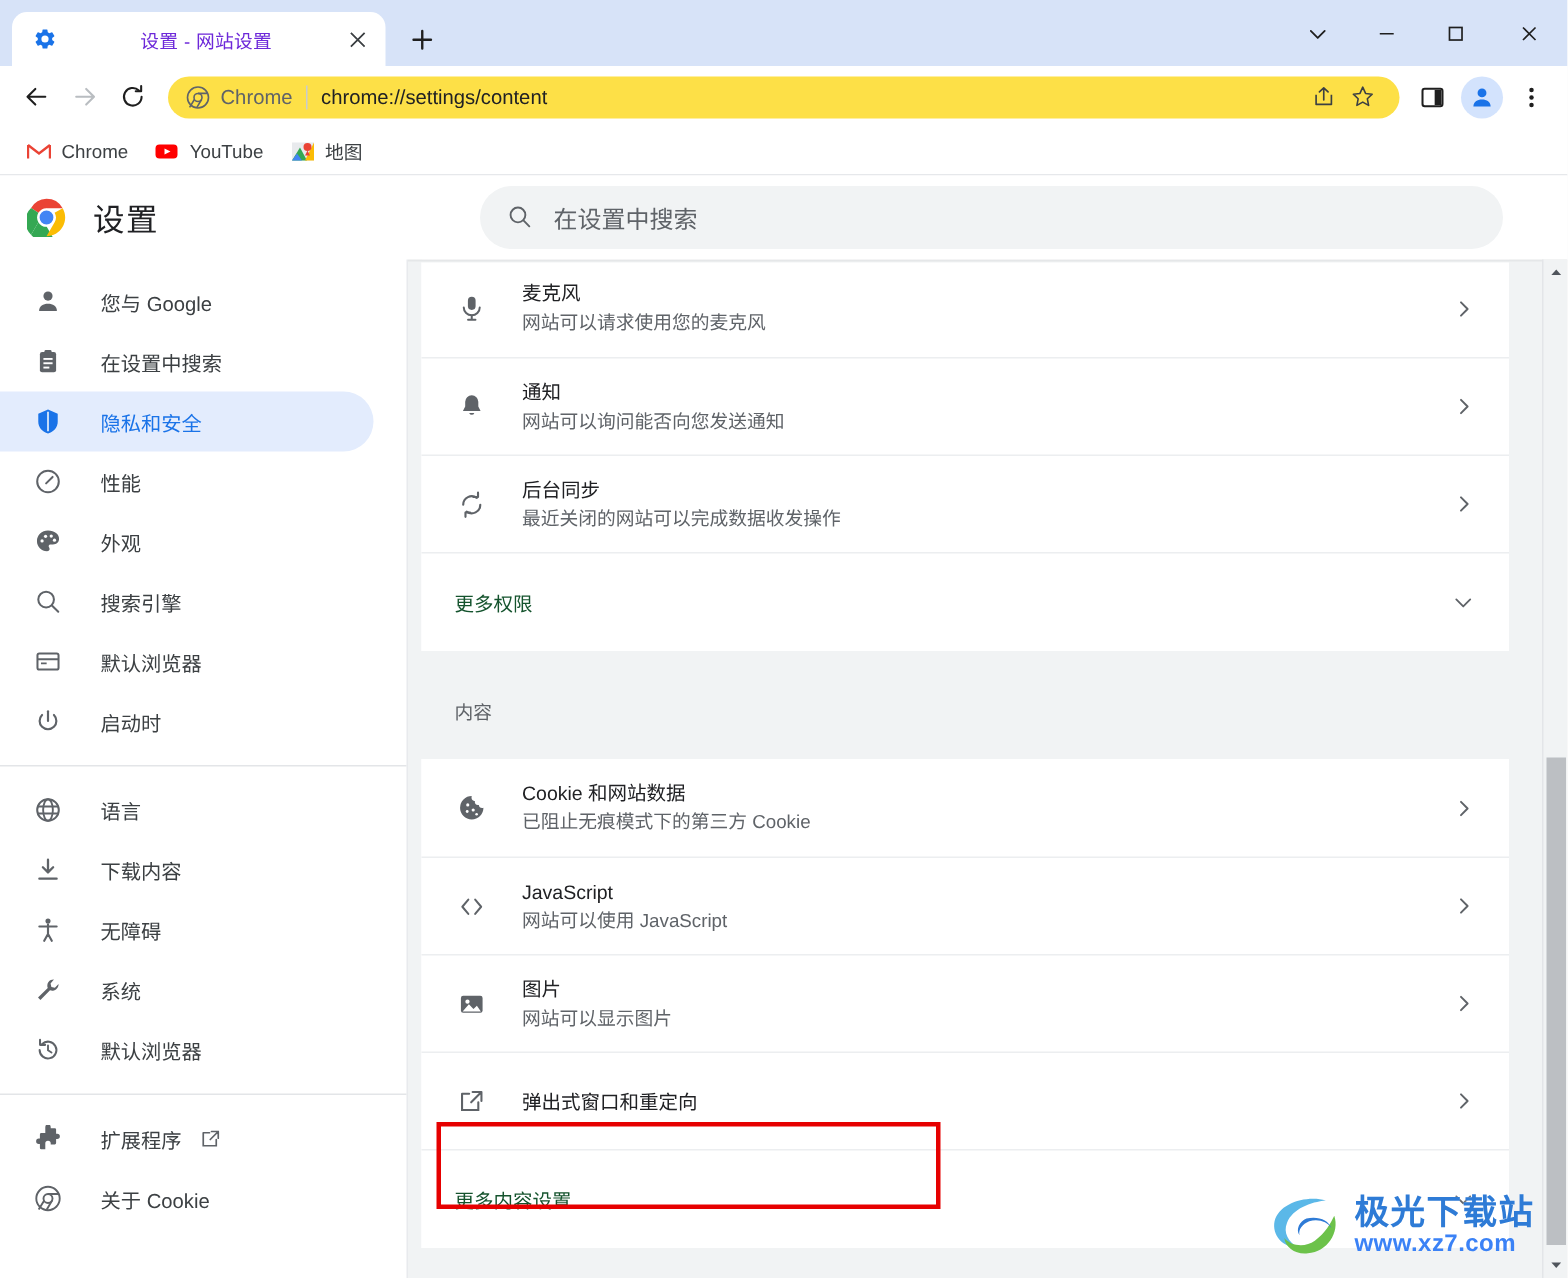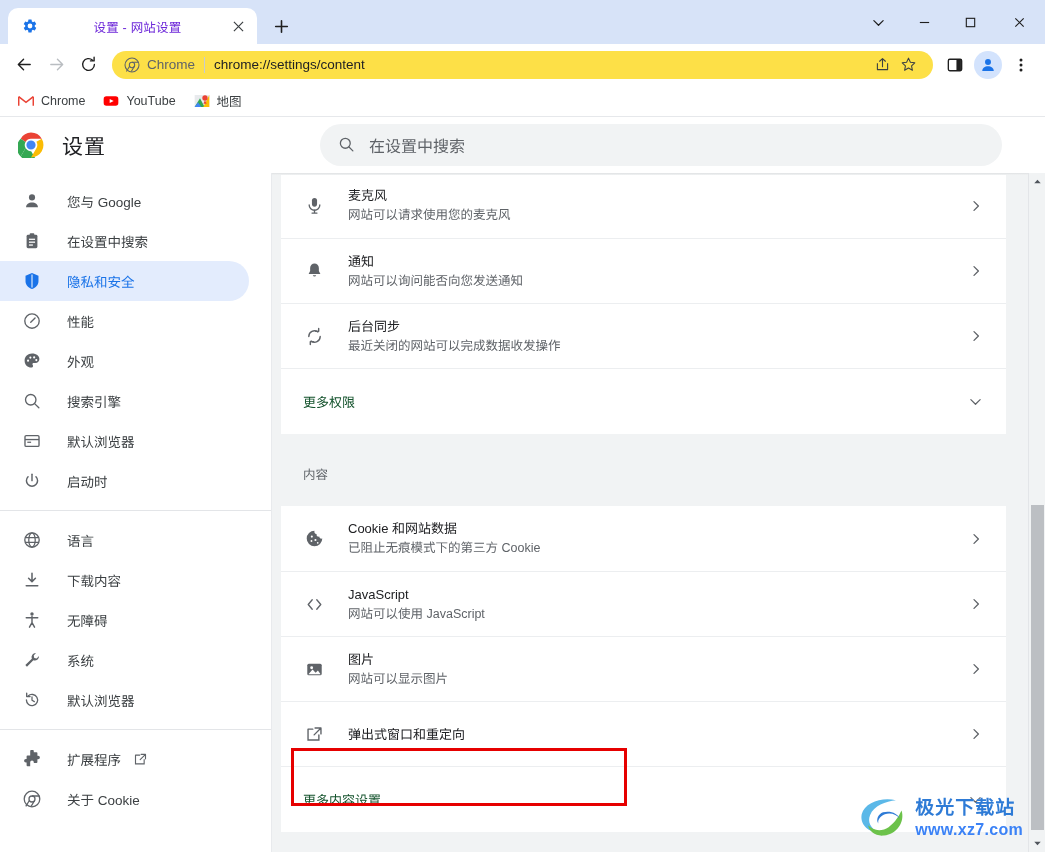--- a/index.html
+++ b/index.html
@@ -206,21 +206,21 @@
   }
 
   
   .watermark {
     position: absolute; right: 22px; bottom: 10px;
     display: flex; align-items: center; z-index: 25;
     user-select: none;
   }
   .wm-text { display: flex; flex-direction: column; margin-left: 4px; }
   .wm-cn {
-    font-size: 19px; font-weight: bold; color: #2e7bd6;
+    font-size: 23px; font-weight: bold; color: #2e7bd6;
     letter-spacing: 1px; line-height: 26px;
     text-shadow: 0 0 1px rgba(255,255,255,.8);
   }
   .wm-url { font-size: 16px; font-weight: bold; color: #3b82f6; line-height: 18px; letter-spacing: .3px; }
 
   
   .vscroll {
     position: absolute; right: 0; top: 173px;
     width: 17px; height: 679px;
     background: #f1f3f4;

